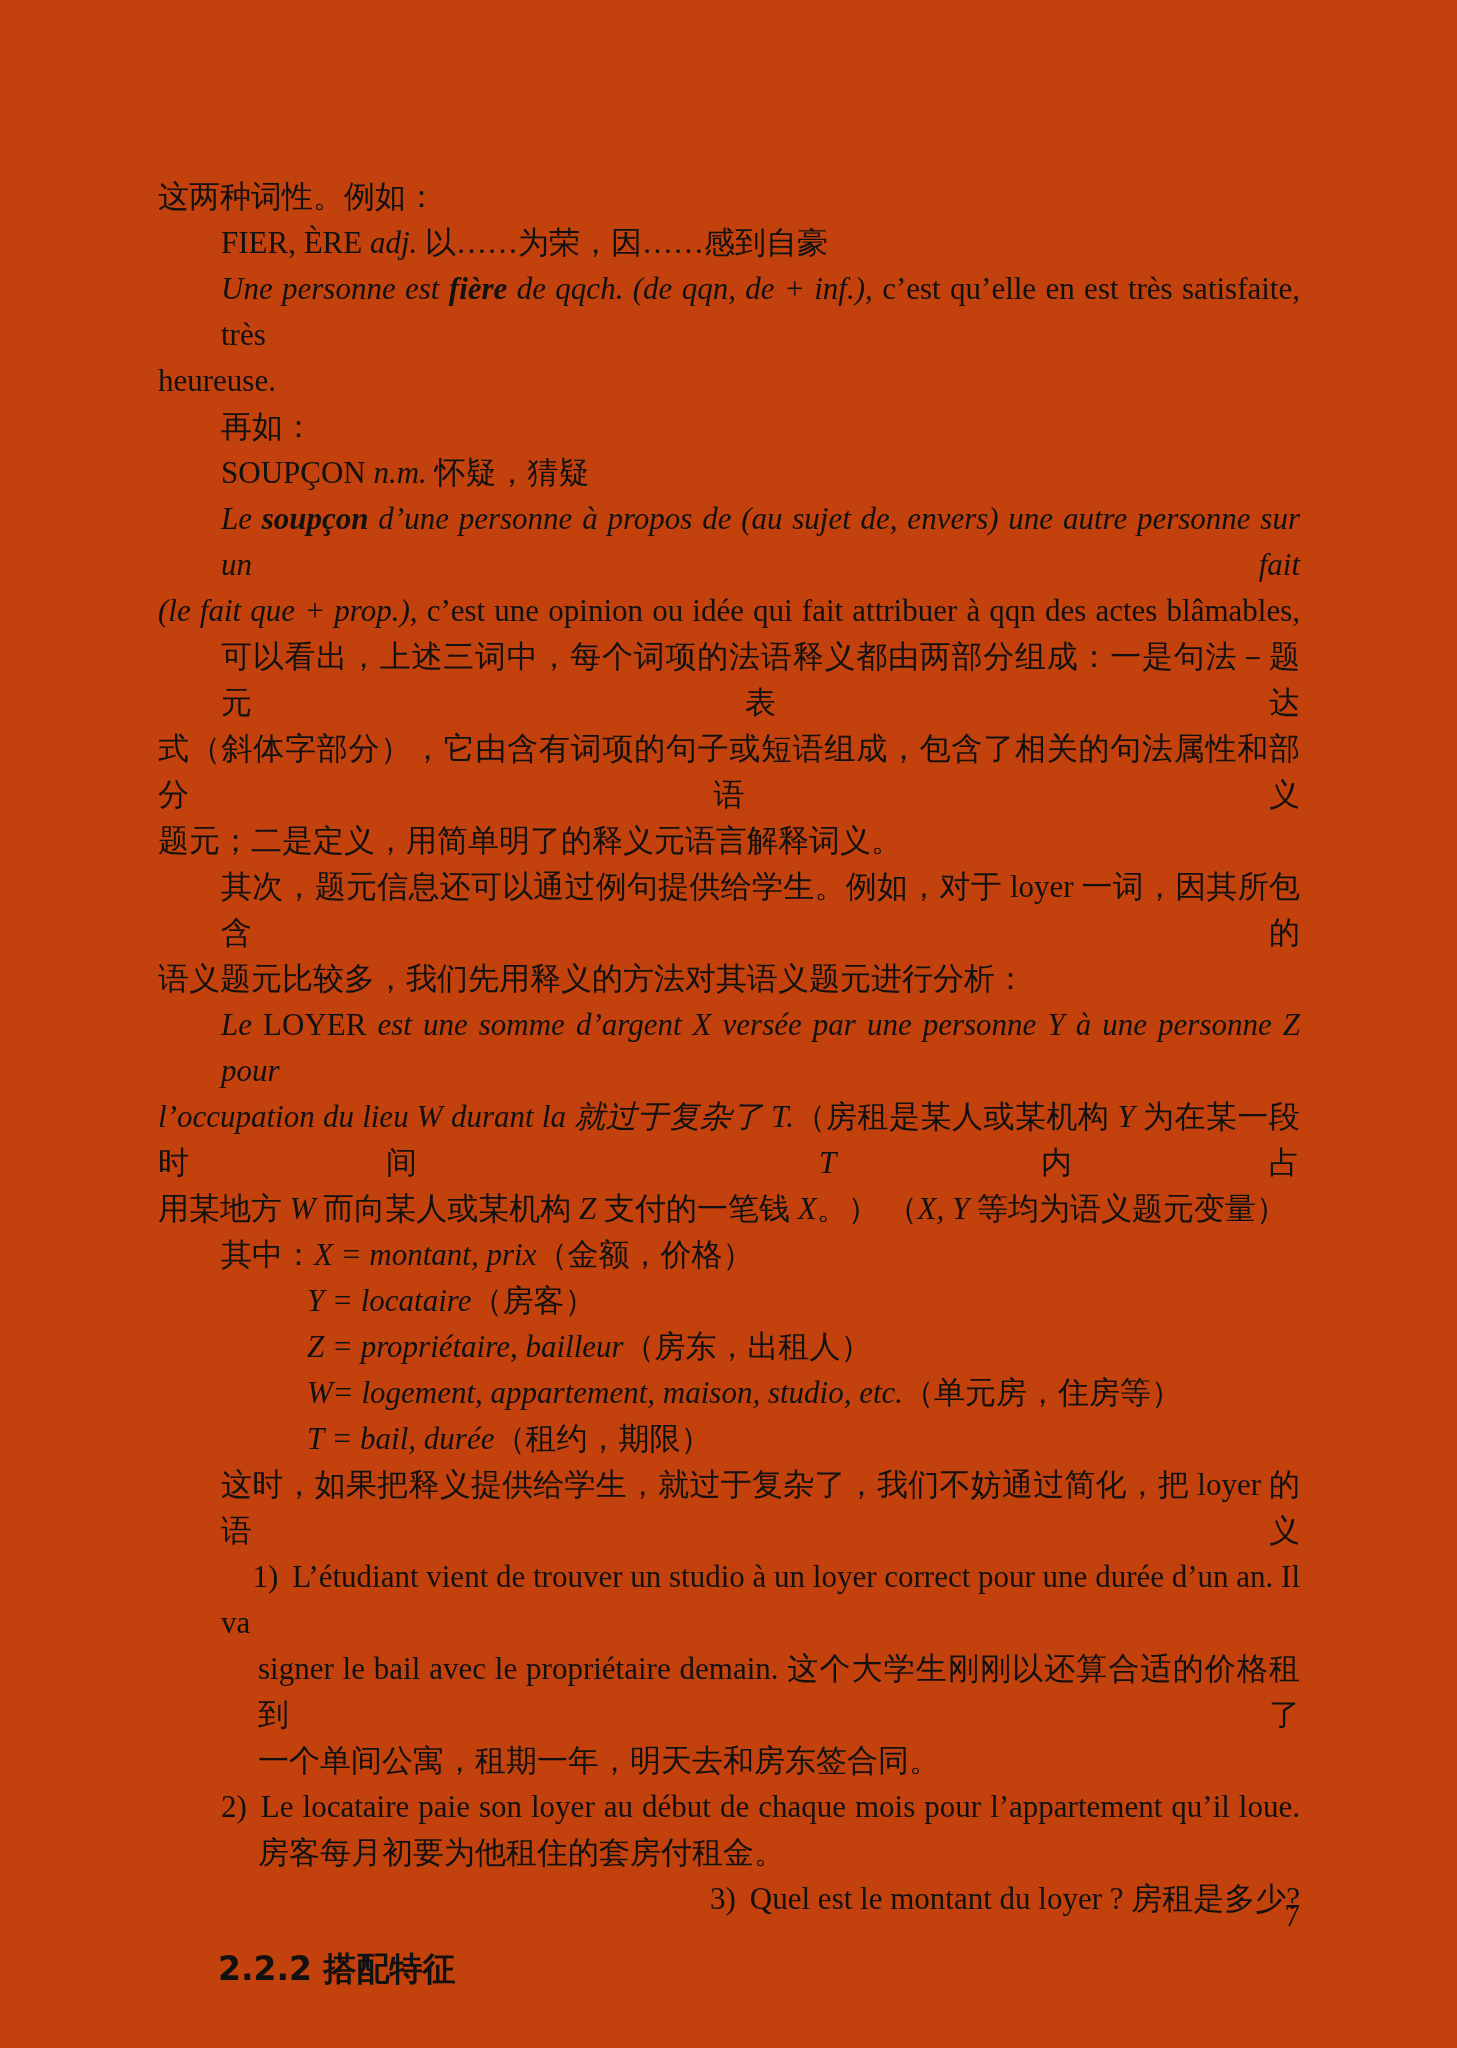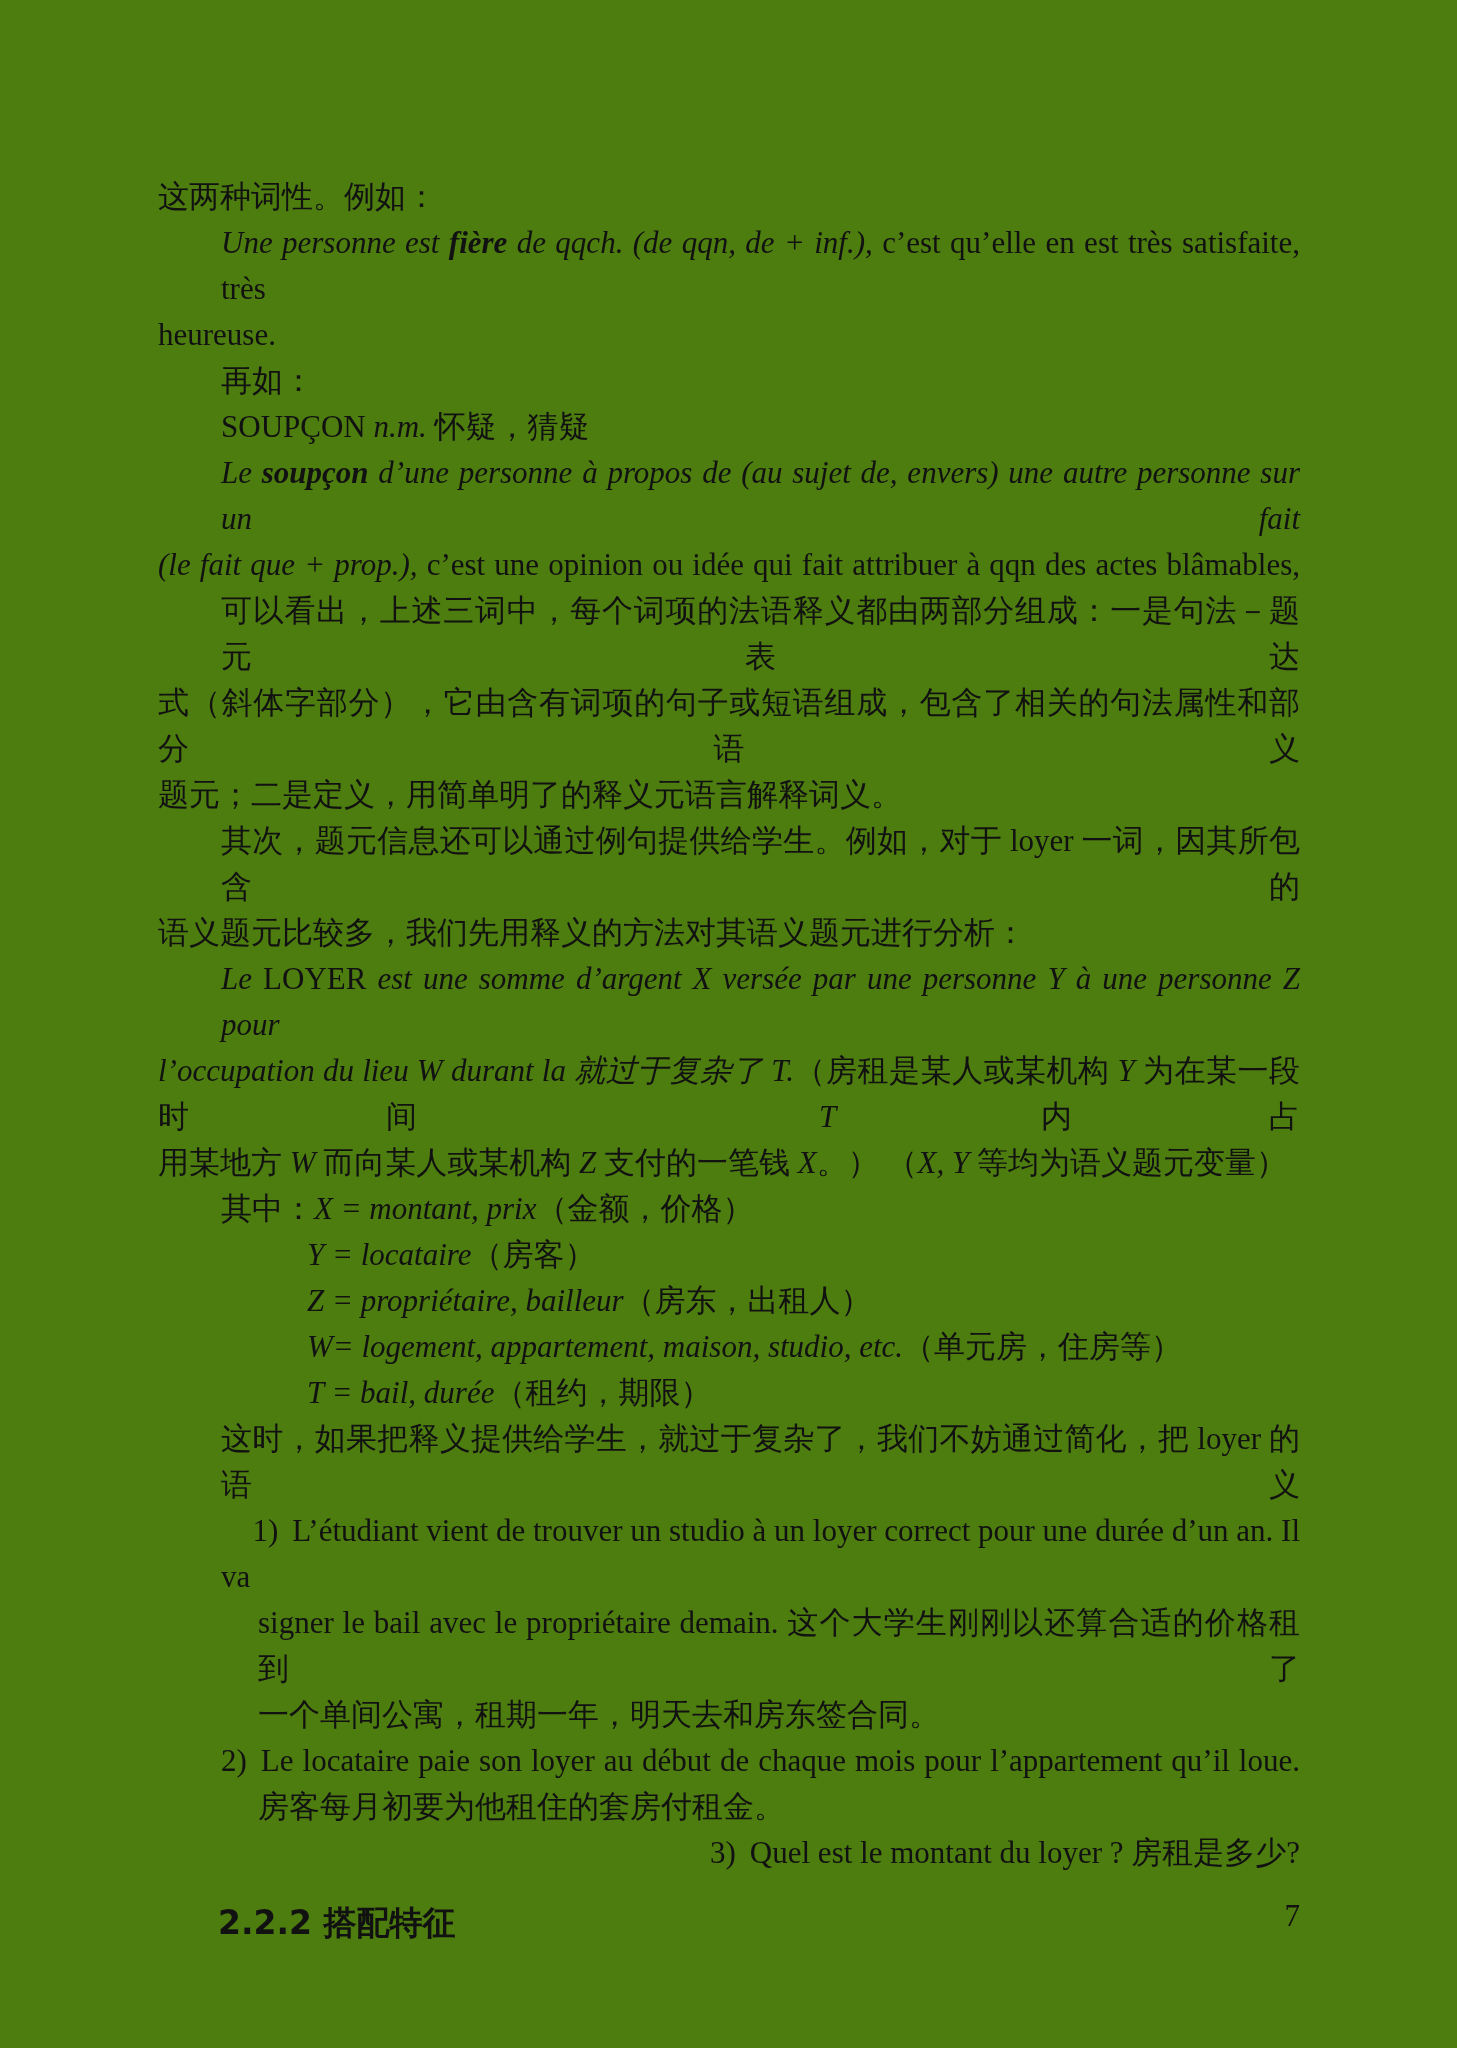--- a/index.html
+++ b/index.html
@@ -5,21 +5,21 @@
   html, body { margin: 0; padding: 0; }
   body {
     width: 1457px; height: 2048px;
     background: #ffffff;
     font-family: "Liberation Serif", "DejaVu Serif", serif;
     color: #111111;
   }
   .page {
     position: relative;
     width: 1457px; height: 2048px;
-    background: #4d7c0f;
+    background: #c2410c;
     overflow: hidden;
   }
   .text-block {
     position: absolute;
     left: 158px; top: 174px;
     width: 1142px;
     font-size: 31px;
     line-height: 46px;
   }
   .line { white-space: normal; }
@@ -49,20 +49,21 @@
     font-size: 31px;
     line-height: 46px;
   }
 </style>
 </head>
 <body>
 
 <div class="page">
   <div class="text-block">
       <div class="line ind-flush"><span class="s-r">这两种词性。例如：</span></div>
+      <div class="line ind-para"><span class="s-r">FIER, ÈRE </span><span class="s-i">adj.</span><span class="s-r"> 以……为荣，因……感到自豪</span></div>
       <div class="line ind-para jf"><span class="s-i">Une personne est </span><span class="s-bi">fière</span><span class="s-i"> de qqch. (de qqn, de + inf.),</span><span class="s-r"> c’est qu’elle en est très satisfaite, très</span></div>
       <div class="line ind-flush"><span class="s-r">heureuse.</span></div>
       <div class="line ind-para"><span class="s-r">再如：</span></div>
       <div class="line ind-para"><span class="s-r">SOUPÇON </span><span class="s-i">n.m.</span><span class="s-r"> 怀疑，猜疑</span></div>
       <div class="line ind-para jf"><span class="s-i">Le </span><span class="s-bi">soupçon</span><span class="s-i"> d’une personne à propos de (au sujet de, envers) une autre personne sur un fait</span></div>
       <div class="line ind-flush jf"><span class="s-i">(le fait que + prop.),</span><span class="s-r"> c’est une opinion ou idée qui fait attribuer à qqn des actes blâmables,</span></div>
       <div class="line ind-para jf"><span class="s-r">可以看出，上述三词中，每个词项的法语释义都由两部分组成：一是句法－题元表达</span></div>
       <div class="line ind-flush jf"><span class="s-r">式（斜体字部分），它由含有词项的句子或短语组成，包含了相关的句法属性和部分语义</span></div>
       <div class="line ind-flush"><span class="s-r">题元；二是定义，用简单明了的释义元语言解释词义。</span></div>
       <div class="line ind-para jf"><span class="s-r">其次，题元信息还可以通过例句提供给学生。例如，对于 loyer 一词，因其所包含的</span></div>

